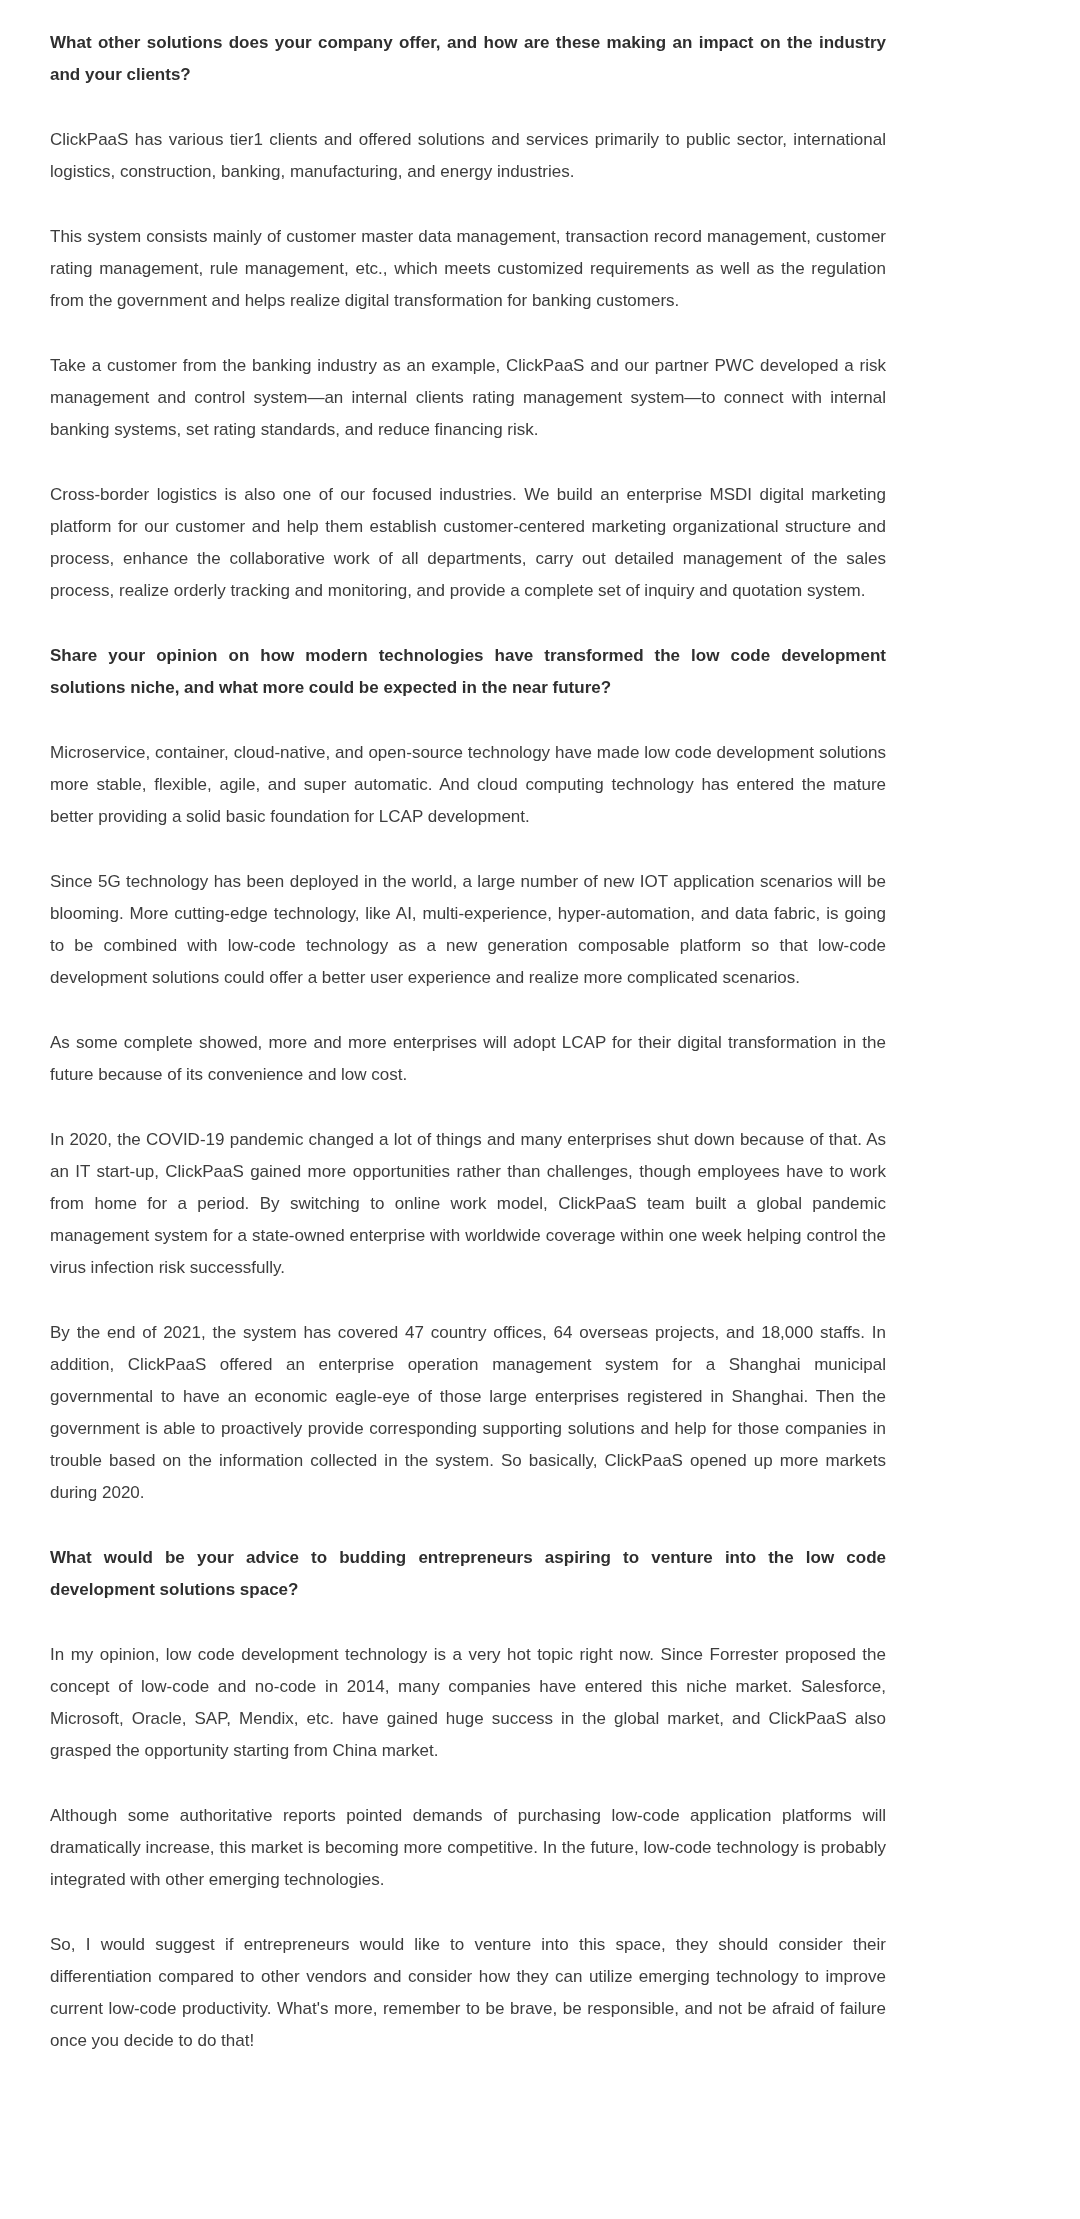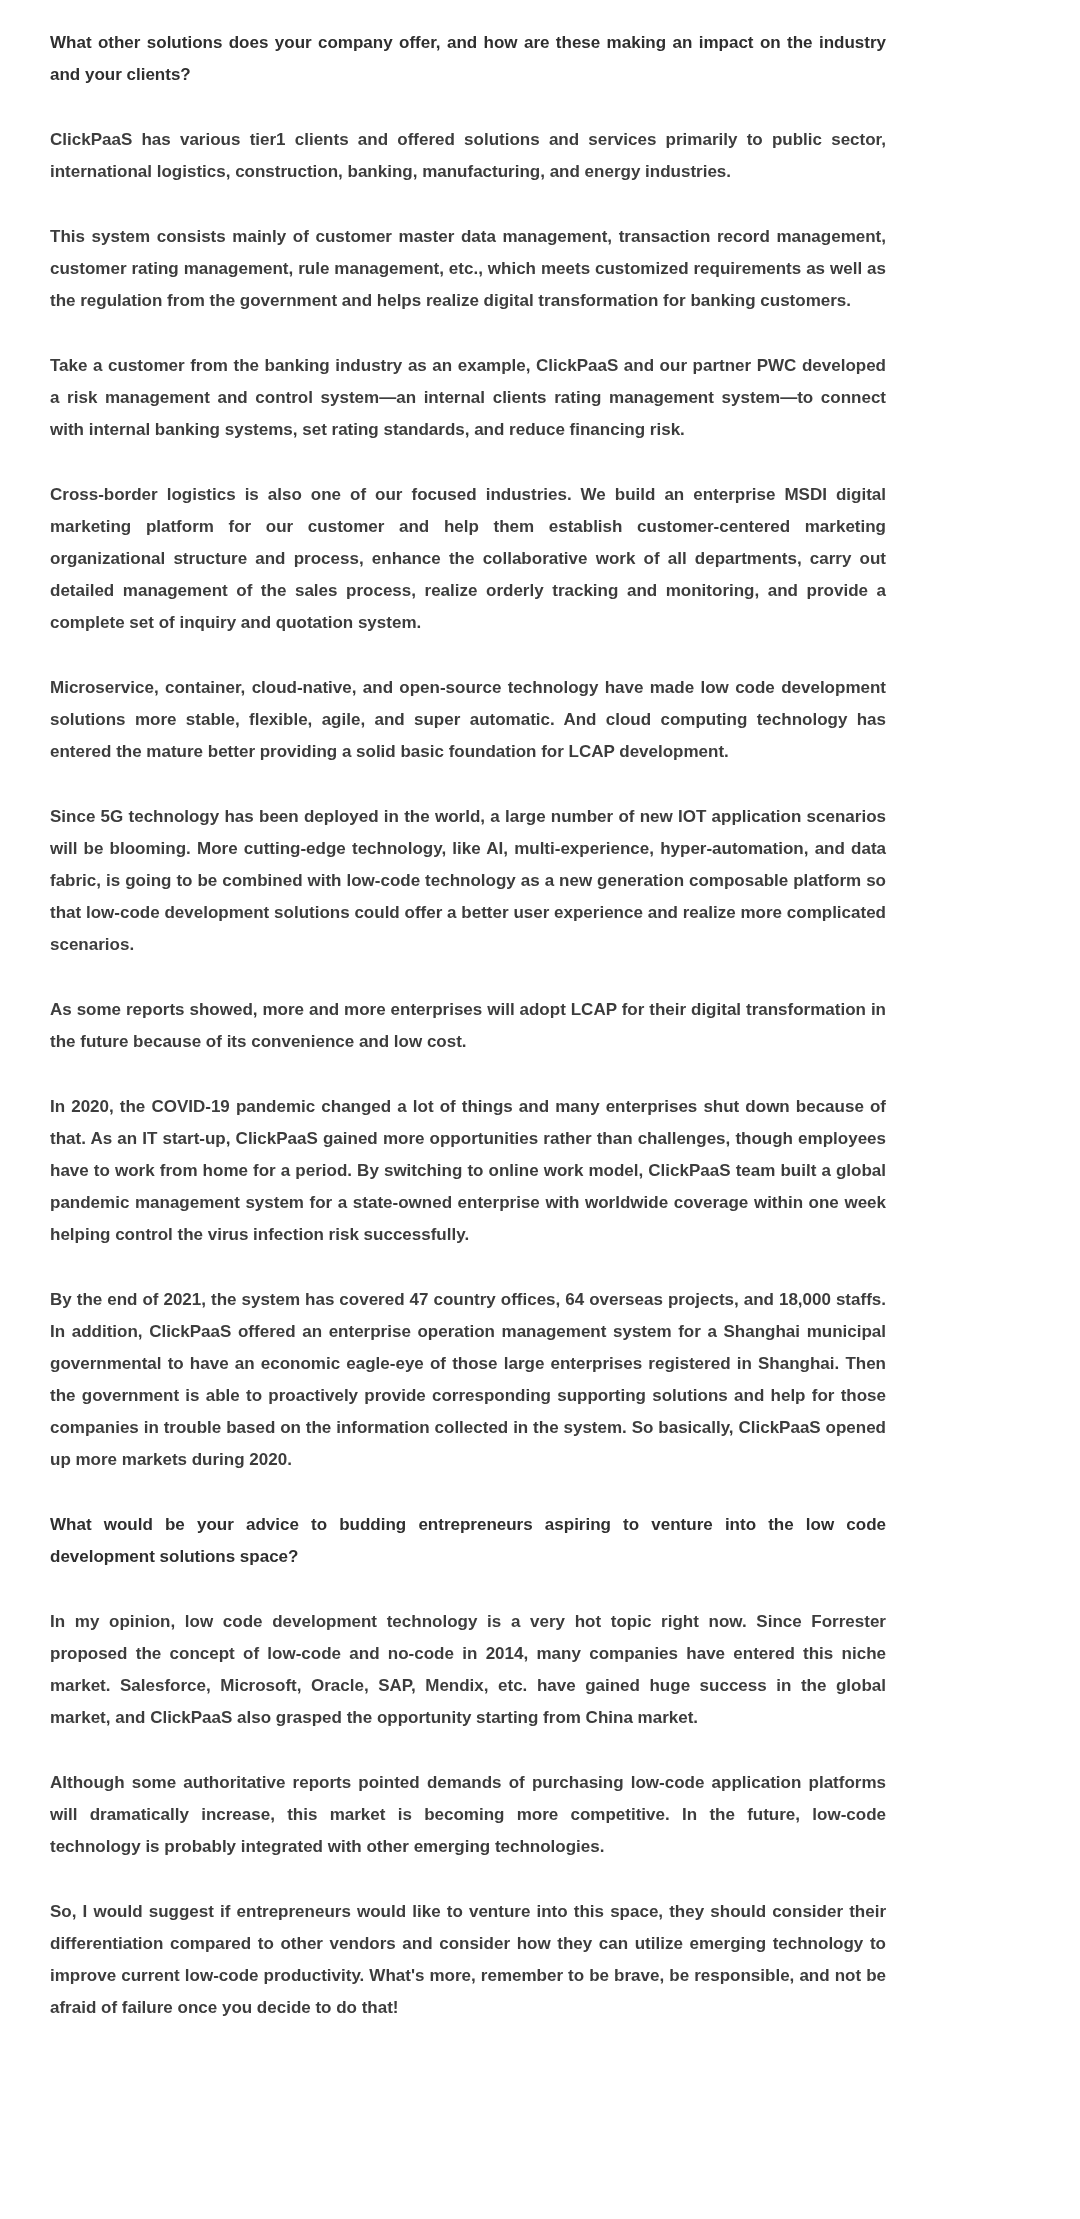--- a/index.html
+++ b/index.html
@@ -14,39 +14,39 @@
     min-height: 2219px;
     padding: 27px 50px 18px 50px;
     background: #ffffff;
   }
   .page p {
     margin: 33px 0 0 0;
     font-size: 17px;
     line-height: 32px;
     text-align: justify;
     color: #3d3d3d;
-    font-weight: bold;
   }
   .page p:first-child { margin-top: 0; }
   .page p.q {
     font-weight: bold;
     color: #2f2f2f;
   }
 </style>
 </head>
 <body>
 
 <div class="page">
   <p class="q">What other solutions does your company offer, and how are these making an impact on the industry and your clients?</p>
   <p class="a">ClickPaaS has various tier1 clients and offered solutions and services primarily to public sector, international logistics, construction, banking, manufacturing, and energy industries.</p>
   <p class="a">This system consists mainly of customer master data management, transaction record management, customer rating management, rule management, etc., which meets customized requirements as well as the regulation from the government and helps realize digital transformation for banking customers.</p>
   <p class="a">Take a customer from the banking industry as an example, ClickPaaS and our partner PWC developed a risk management and control system—an internal clients rating management system—to connect with internal banking systems, set rating standards, and reduce financing risk.</p>
   <p class="a">Cross-border logistics is also one of our focused industries. We build an enterprise MSDI digital marketing platform for our customer and help them establish customer-centered marketing organizational structure and process, enhance the collaborative work of all departments, carry out detailed management of the sales process, realize orderly tracking and monitoring, and provide a complete set of inquiry and quotation system.</p>
+  <p class="q">Share your opinion on how modern technologies have transformed the low code development solutions niche, and what more could be expected in the near future?</p>
   <p class="a">Microservice, container, cloud-native, and open-source technology have made low code development solutions more stable, flexible, agile, and super automatic. And cloud computing technology has entered the mature better providing a solid basic foundation for LCAP development.</p>
   <p class="a">Since 5G technology has been deployed in the world, a large number of new IOT application scenarios will be blooming. More cutting-edge technology, like AI, multi-experience, hyper-automation, and data fabric, is going to be combined with low-code technology as a new generation composable platform so that low-code development solutions could offer a better user experience and realize more complicated scenarios.</p>
-  <p class="a">As some reports showed, more and more enterprises will adopt LCAP for their digital transformation in the future because of its convenience and low cost.</p>
+  <p class="a">As some complete showed, more and more enterprises will adopt LCAP for their digital transformation in the future because of its convenience and low cost.</p>
   <p class="a">In 2020, the COVID-19 pandemic changed a lot of things and many enterprises shut down because of that. As an IT start-up, ClickPaaS gained more opportunities rather than challenges, though employees have to work from home for a period. By switching to online work model, ClickPaaS team built a global pandemic management system for a state-owned enterprise with worldwide coverage within one week helping control the virus infection risk successfully.</p>
   <p class="a">By the end of 2021, the system has covered 47 country offices, 64 overseas projects, and 18,000 staffs. In addition, ClickPaaS offered an enterprise operation management system for a Shanghai municipal governmental to have an economic eagle-eye of those large enterprises registered in Shanghai. Then the government is able to proactively provide corresponding supporting solutions and help for those companies in trouble based on the information collected in the system. So basically, ClickPaaS opened up more markets during 2020.</p>
   <p class="q">What would be your advice to budding entrepreneurs aspiring to venture into the low code development solutions space?</p>
   <p class="a">In my opinion, low code development technology is a very hot topic right now. Since Forrester proposed the concept of low-code and no-code in 2014, many companies have entered this niche market. Salesforce, Microsoft, Oracle, SAP, Mendix, etc. have gained huge success in the global market, and ClickPaaS also grasped the opportunity starting from China market.</p>
   <p class="a">Although some authoritative reports pointed demands of purchasing low-code application platforms will dramatically increase, this market is becoming more competitive. In the future, low-code technology is probably integrated with other emerging technologies.</p>
   <p class="a">So, I would suggest if entrepreneurs would like to venture into this space, they should consider their differentiation compared to other vendors and consider how they can utilize emerging technology to improve current low-code productivity. What's more, remember to be brave, be responsible, and not be afraid of failure once you decide to do that!</p>
 </div>
 
 </body></html>

